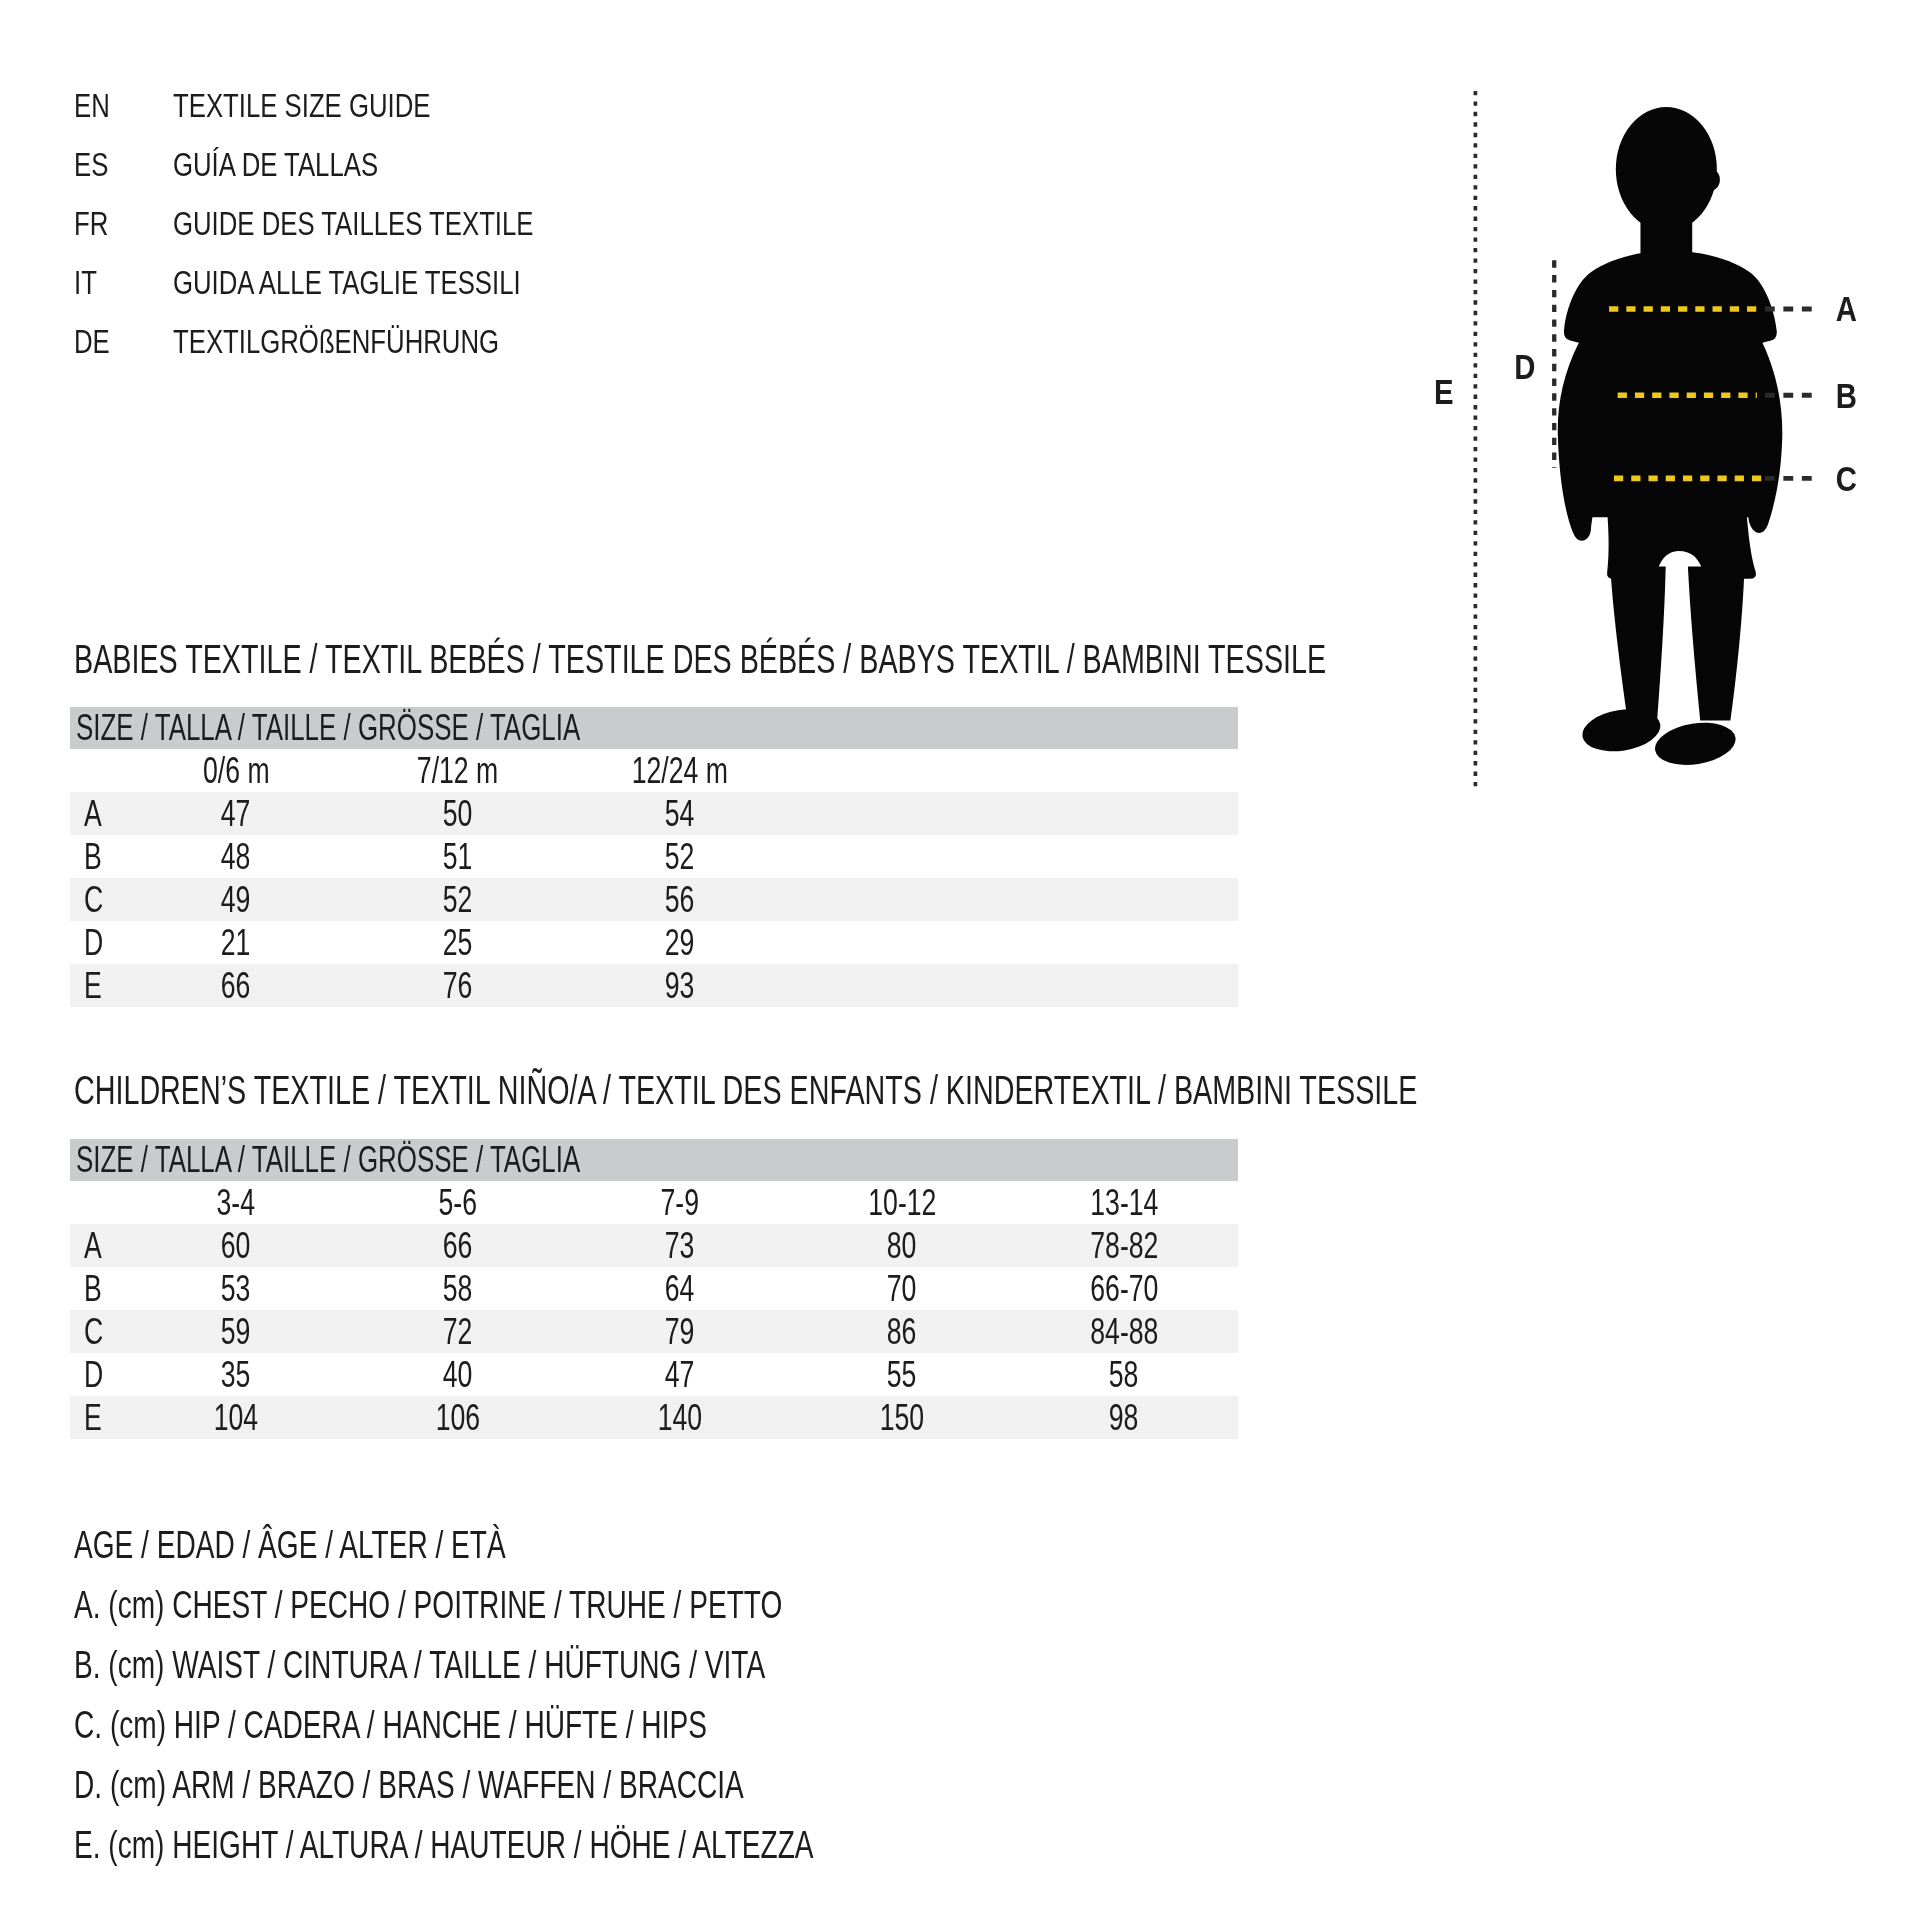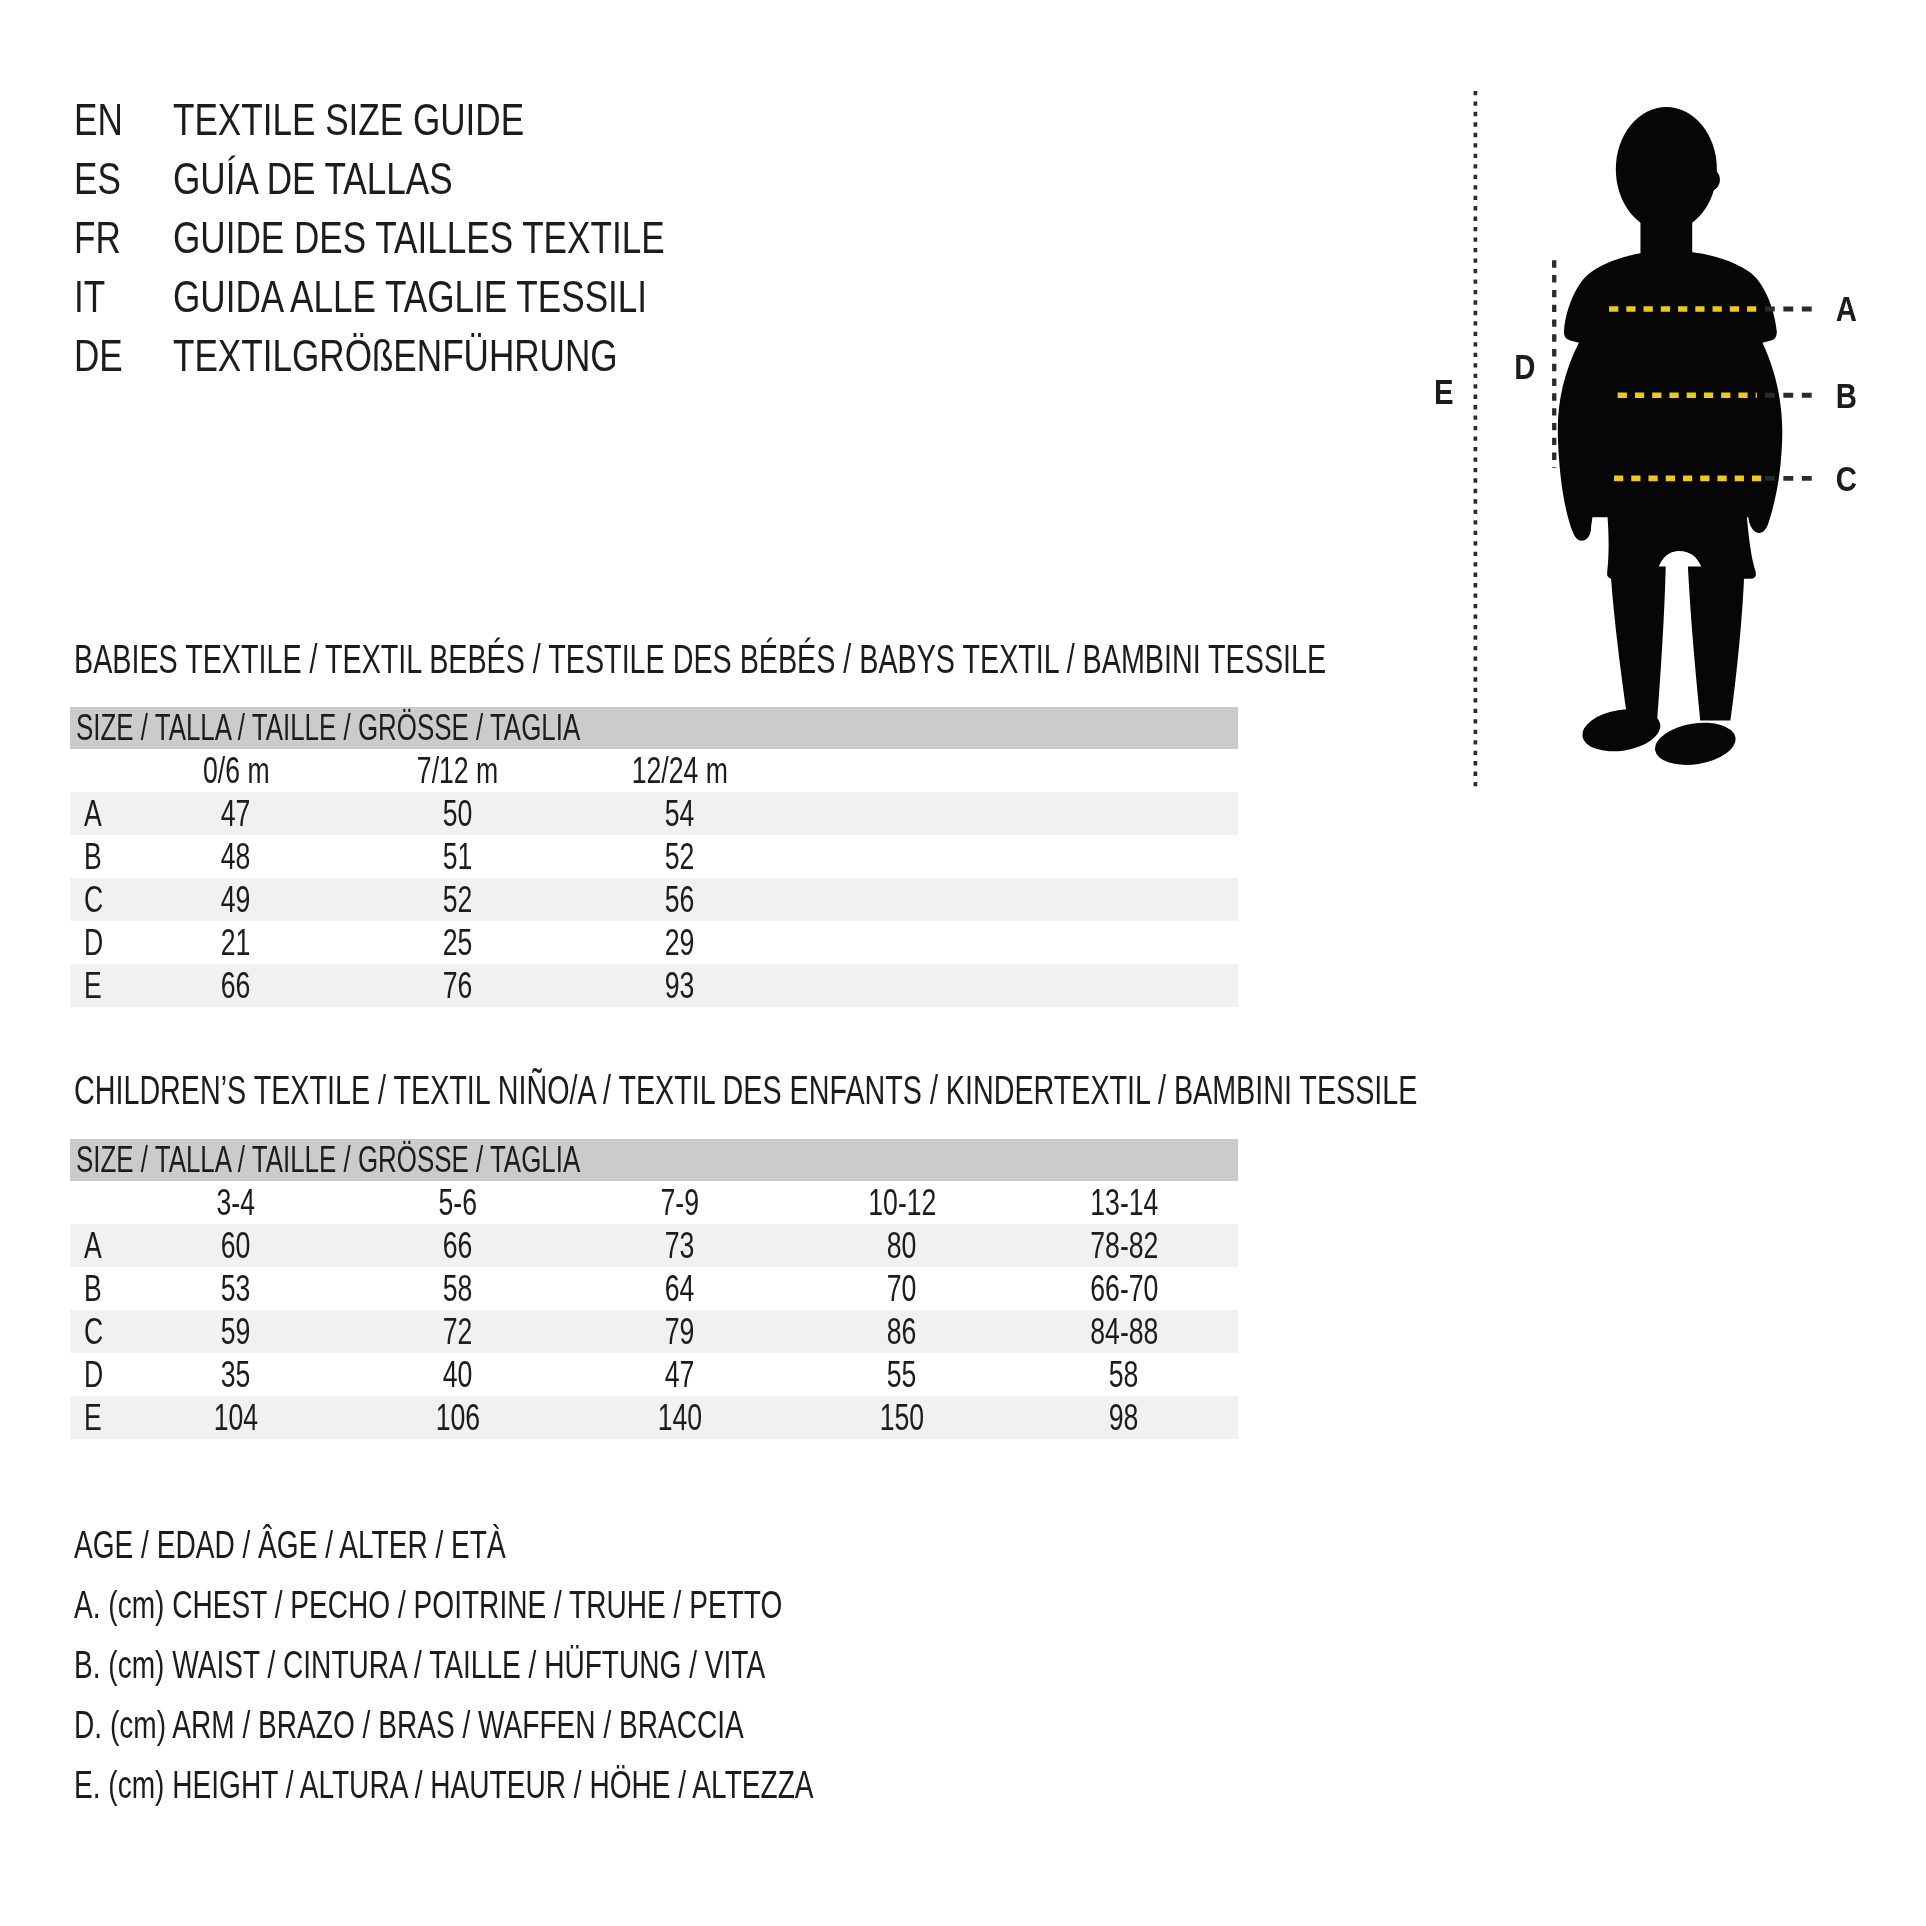--- a/index.html
+++ b/index.html
@@ -5,21 +5,21 @@
   html,body{margin:0;padding:0;background:#ffffff;}
   #canvas{
     position:relative;width:1926px;height:1926px;background:#ffffff;
     font-family:"Liberation Sans","DejaVu Sans",sans-serif;color:#1c1c1c;overflow:hidden;
   }
   .cn{display:inline-block;white-space:nowrap;transform-origin:0 50%;}
   .cnc{display:inline-block;white-space:nowrap;transform-origin:50% 50%;}
 
   
   .langs{position:absolute;left:74px;top:87px;}
-  .lang-row{display:flex;height:59px;align-items:flex-end;font-size:45px;}
+  .lang-row{display:flex;height:59px;align-items:flex-start;font-size:33px;}
   .langs .cn{transform:scaleX(0.78);}
   .lang-code{width:99px;flex:0 0 99px;}
 
   
   .sec-title{position:absolute;left:74px;font-size:41px;line-height:47px;}
   .sec-title .cn{transform:scaleX(0.70);}
   #babies-title{top:636px;}
   #children-title{top:1067px;}
 
   
@@ -253,20 +253,23 @@
     <div class="legend-row">
         <span class="cn">AGE / EDAD / ÂGE / ALTER / ETÀ</span>
       </div>
     <div class="legend-row">
         <span class="cn">A. (cm) CHEST / PECHO / POITRINE / TRUHE / PETTO</span>
       </div>
     <div class="legend-row">
         <span class="cn">B. (cm) WAIST / CINTURA / TAILLE / HÜFTUNG / VITA</span>
       </div>
     <div class="legend-row">
+        <span class="cn">C. (cm) HIP / CADERA / HANCHE / HÜFTE / HIPS</span>
+      </div>
+    <div class="legend-row">
         <span class="cn">D. (cm) ARM / BRAZO / BRAS / WAFFEN / BRACCIA</span>
       </div>
     <div class="legend-row">
         <span class="cn">E. (cm) HEIGHT / ALTURA / HAUTEUR / HÖHE / ALTEZZA</span>
       </div>
   </section>
 
 </div>
 
 

